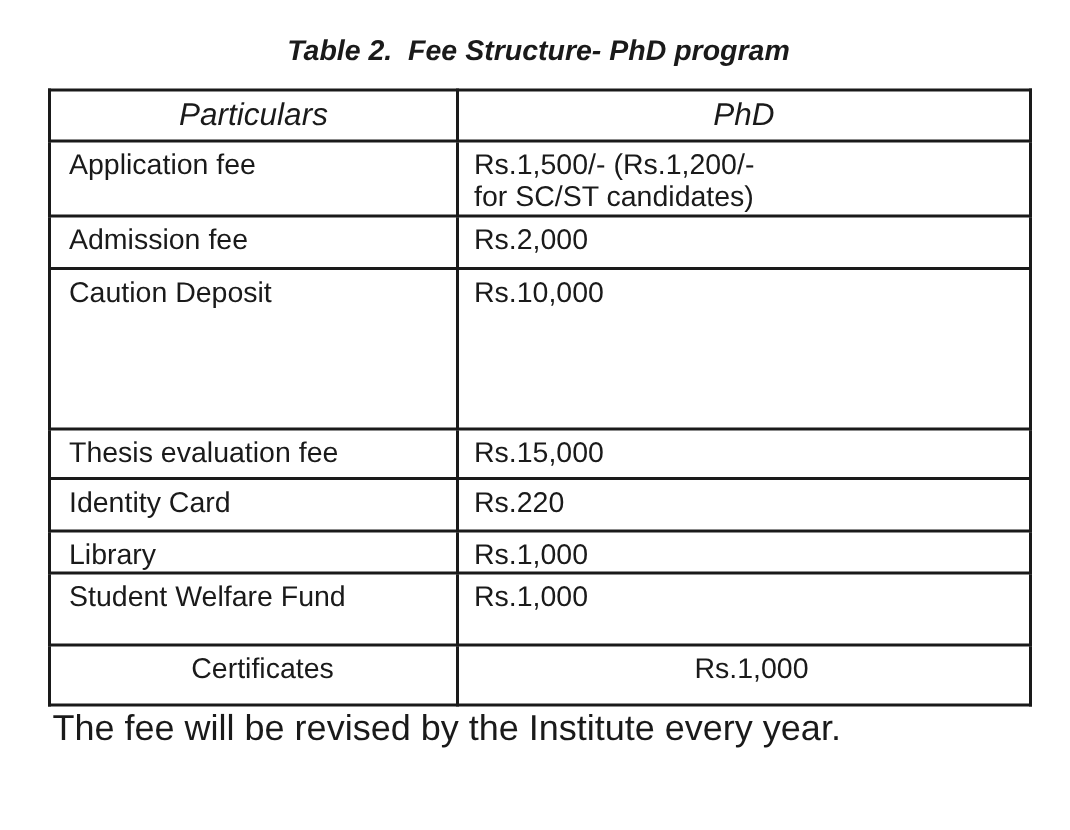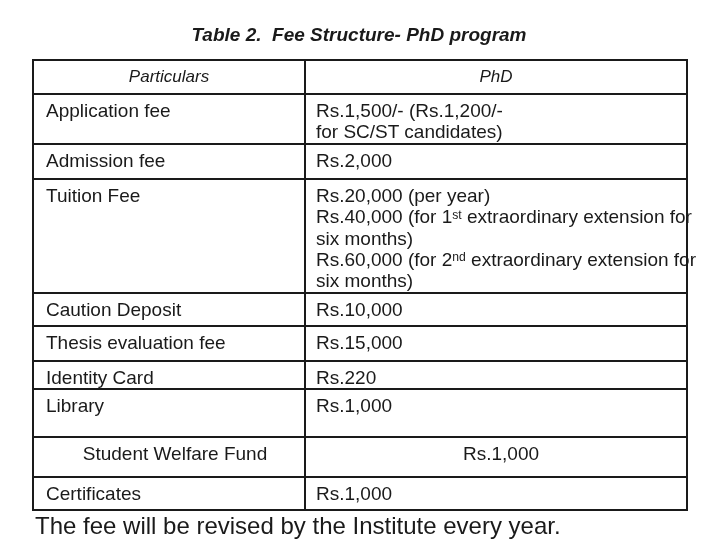--- a/index.html
+++ b/index.html
@@ -32,21 +32,21 @@
     margin: 13px 0 0 32px;
     width: 654px;
     border-collapse: collapse;
     table-layout: fixed;
   }
   table.fee th, table.fee td {
     border: 2px solid var(--border);
   }
   table.fee th {
     height: 34px;
-    font-size: 17px;
+    font-size: 21px;
     font-style: italic;
     font-weight: normal;
     text-align: center;
     vertical-align: middle;
   }
   table.fee td {
     font-size: 19px;
     line-height: 21.4px;
     vertical-align: top;
     padding-top: 5px;
@@ -103,30 +103,20 @@
             <div class="vline">for SC/ST candidates)</div>
           </td>
         </tr>
         <tr>
           <td class="cell-particulars">Admission fee</td>
           <td class="cell-value">
             <div class="vline">Rs.2,000</div>
           </td>
         </tr>
         <tr>
-          <td class="cell-particulars">Tuition Fee</td>
-          <td class="cell-value">
-            <div class="vline">Rs.20,000 (per year)</div>
-            <div class="vline">Rs.40,000 (for 1<sup>st</sup> extraordinary extension for</div>
-            <div class="vline">six months)</div>
-            <div class="vline">Rs.60,000 (for 2<sup>nd</sup> extraordinary extension for</div>
-            <div class="vline">six months)</div>
-          </td>
-        </tr>
-        <tr>
           <td class="cell-particulars">Caution Deposit</td>
           <td class="cell-value">
             <div class="vline">Rs.10,000</div>
           </td>
         </tr>
         <tr>
           <td class="cell-particulars">Thesis evaluation fee</td>
           <td class="cell-value">
             <div class="vline">Rs.15,000</div>
           </td>

